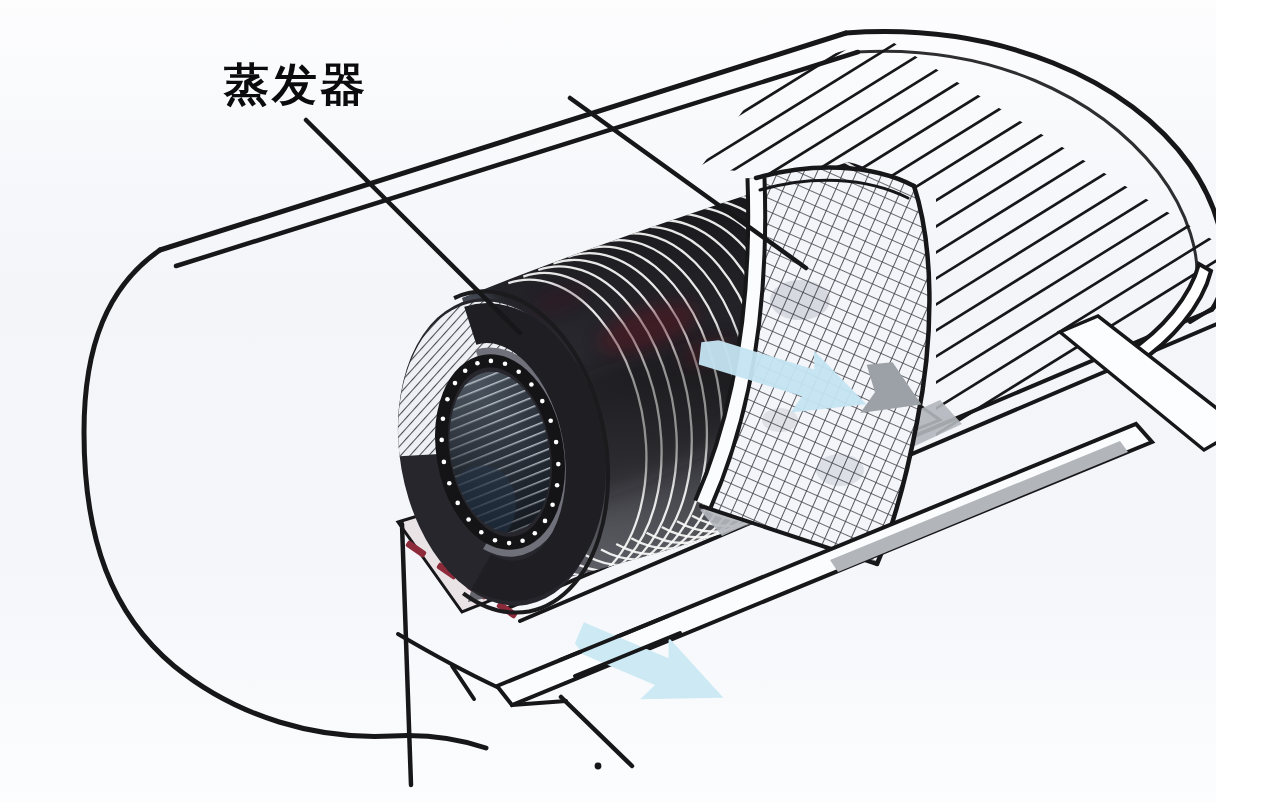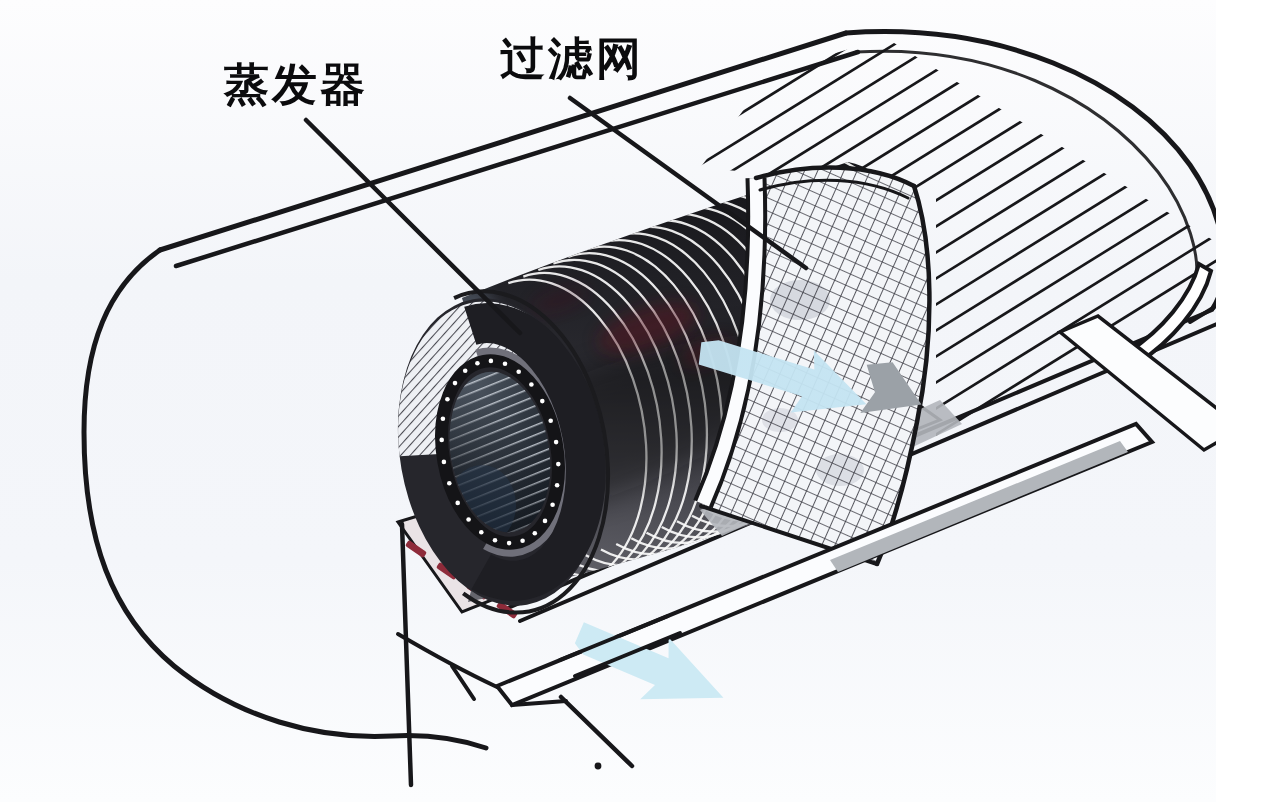--- a/index.html
+++ b/index.html
@@ -251,14 +251,13 @@
   <g stroke="#17171a" fill="none" stroke-linecap="round">
     <path stroke-width="4.5" d="M306,120 L520,333"></path>
     <path stroke-width="4.5" d="M570,98 L806,268"></path>
     <path stroke-width="4.5" d="M402,524 L411,785"></path>
     <path stroke-width="4.5" d="M561,697 L632,766"></path>
   </g>
   <circle cx="598" cy="766" r="3.4" fill="#17171a"></circle>
 </svg>
 
 <div class="diagram-label" id="label-evaporator">蒸发器</div>
-<div class="diagram-label" id="label-filter">过滤网</div>
 </div>
 
 </body></html>

